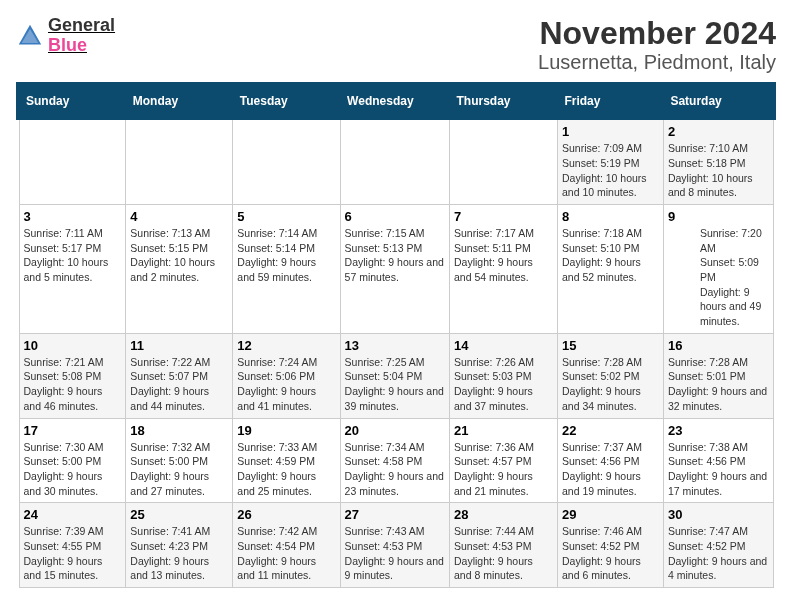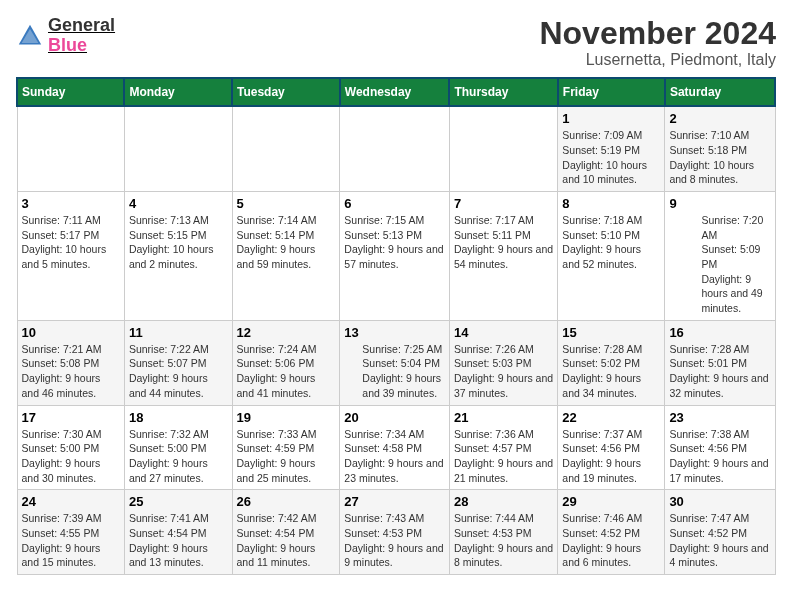--- a/index.html
+++ b/index.html
@@ -36,37 +36,37 @@
     .title-block {
       text-align: right;
     }
     .title-block h1 {
       font-size: 32px;
       font-weight: bold;
       color: #333;
       line-height: 1.1;
     }
     .title-block h2 {
-      font-size: 16px;
+      font-size: 20px;
       font-weight: normal;
       color: #555;
     }
     table {
       width: 100%;
       border-collapse: collapse;
       font-size: 11px;
     }
     thead tr th {
-      background-color: #15803d;
+      background-color: #0c4a6e;
       color: #fff;
       padding: 6px 4px;
       text-align: left;
       font-size: 12px;
       font-weight: bold;
-      border: 2px solid #0c4a6e;
+      border: 6px solid #0c4a6e;
     }
     tbody tr td {
       border: 1px solid #ccc;
       vertical-align: top;
       padding: 4px;
       width: 113px;
       min-height: 80px;
       background: #fff;
     }
     tbody tr:nth-child(odd) td {
@@ -196,21 +196,21 @@
 Daylight: 9 hours and 44 minutes.</div>
         </td>
         <td>
           <div class="day-num">12</div>
           <div class="day-info" style="white-space: pre-line;">Sunrise: 7:24 AM
 Sunset: 5:06 PM
 Daylight: 9 hours and 41 minutes.</div>
         </td>
         <td>
           <div class="day-num">13</div>
-          <div class="day-info" style="white-space: pre-line; margin-left: 18px;">Sunrise: 7:25 AM
+          <div class="day-info" style="white-space: pre-line;">Sunrise: 7:25 AM
 Sunset: 5:04 PM
 Daylight: 9 hours and 39 minutes.</div>
         </td>
         <td>
           <div class="day-num">14</div>
           <div class="day-info" style="white-space: pre-line;">Sunrise: 7:26 AM
 Sunset: 5:03 PM
 Daylight: 9 hours and 37 minutes.</div>
         </td>
         <td>
@@ -273,21 +273,21 @@
       <tr>
         <td>
           <div class="day-num">24</div>
           <div class="day-info" style="white-space: pre-line;">Sunrise: 7:39 AM
 Sunset: 4:55 PM
 Daylight: 9 hours and 15 minutes.</div>
         </td>
         <td>
           <div class="day-num">25</div>
           <div class="day-info" style="white-space: pre-line;">Sunrise: 7:41 AM
-Sunset: 4:54 PM
+Sunset: 4:23 PM
 Daylight: 9 hours and 13 minutes.</div>
         </td>
         <td>
           <div class="day-num">26</div>
           <div class="day-info" style="white-space: pre-line;">Sunrise: 7:42 AM
 Sunset: 4:54 PM
 Daylight: 9 hours and 11 minutes.</div>
         </td>
         <td>
           <div class="day-num">27</div>

